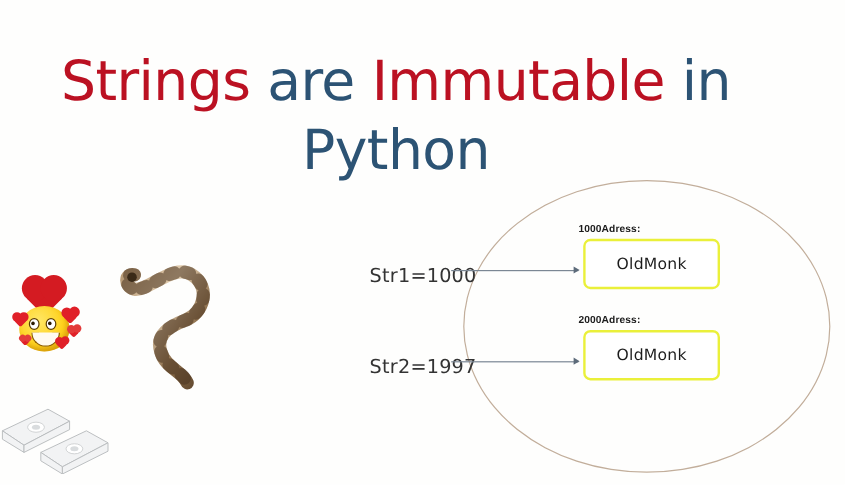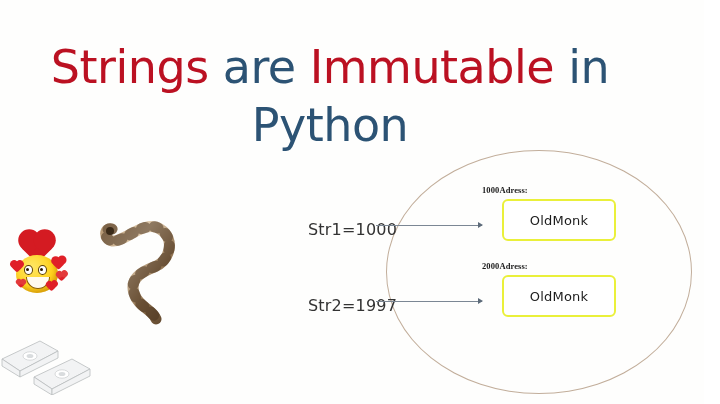--- a/index.html
+++ b/index.html
@@ -121,39 +121,38 @@
     border-top: 3.5px solid transparent;
     border-bottom: 3.5px solid transparent;
   }
 
   .addr-label {
     position: absolute;
     font-size: 8.5px;
     color: #1b1b1b;
     font-weight: 600;
     letter-spacing: 0.1px;
-    font-family: Liberation Serif, serif;
+    font-family: Liberation Sans, sans-serif;
     white-space: nowrap;
   }
   .addr-label.one { left: 192px; top: 45px; }
   .addr-label.two { left: 192px; top: 121px; }
 
   .mem-box {
     position: absolute;
     width: 114px; height: 42px;
     background: #ffffff;
     border: 2.4px solid #eaf03a;
     border-radius: 6px;
     box-sizing: border-box;
     display: flex; align-items: center; justify-content: center;
     font-size: 13px;
     color: #1c1c1c;
     font-family: "DejaVu Sans", sans-serif;
     letter-spacing: 0.2px;
-    margin-left: 16px;
   }
   .mem-box.one { left: 196px; top: 59px; }
   .mem-box.two { left: 196px; top: 135px; }
 </style>
 </head>
 <body>
 
 <div id="slide">
 
   <div class="title">

